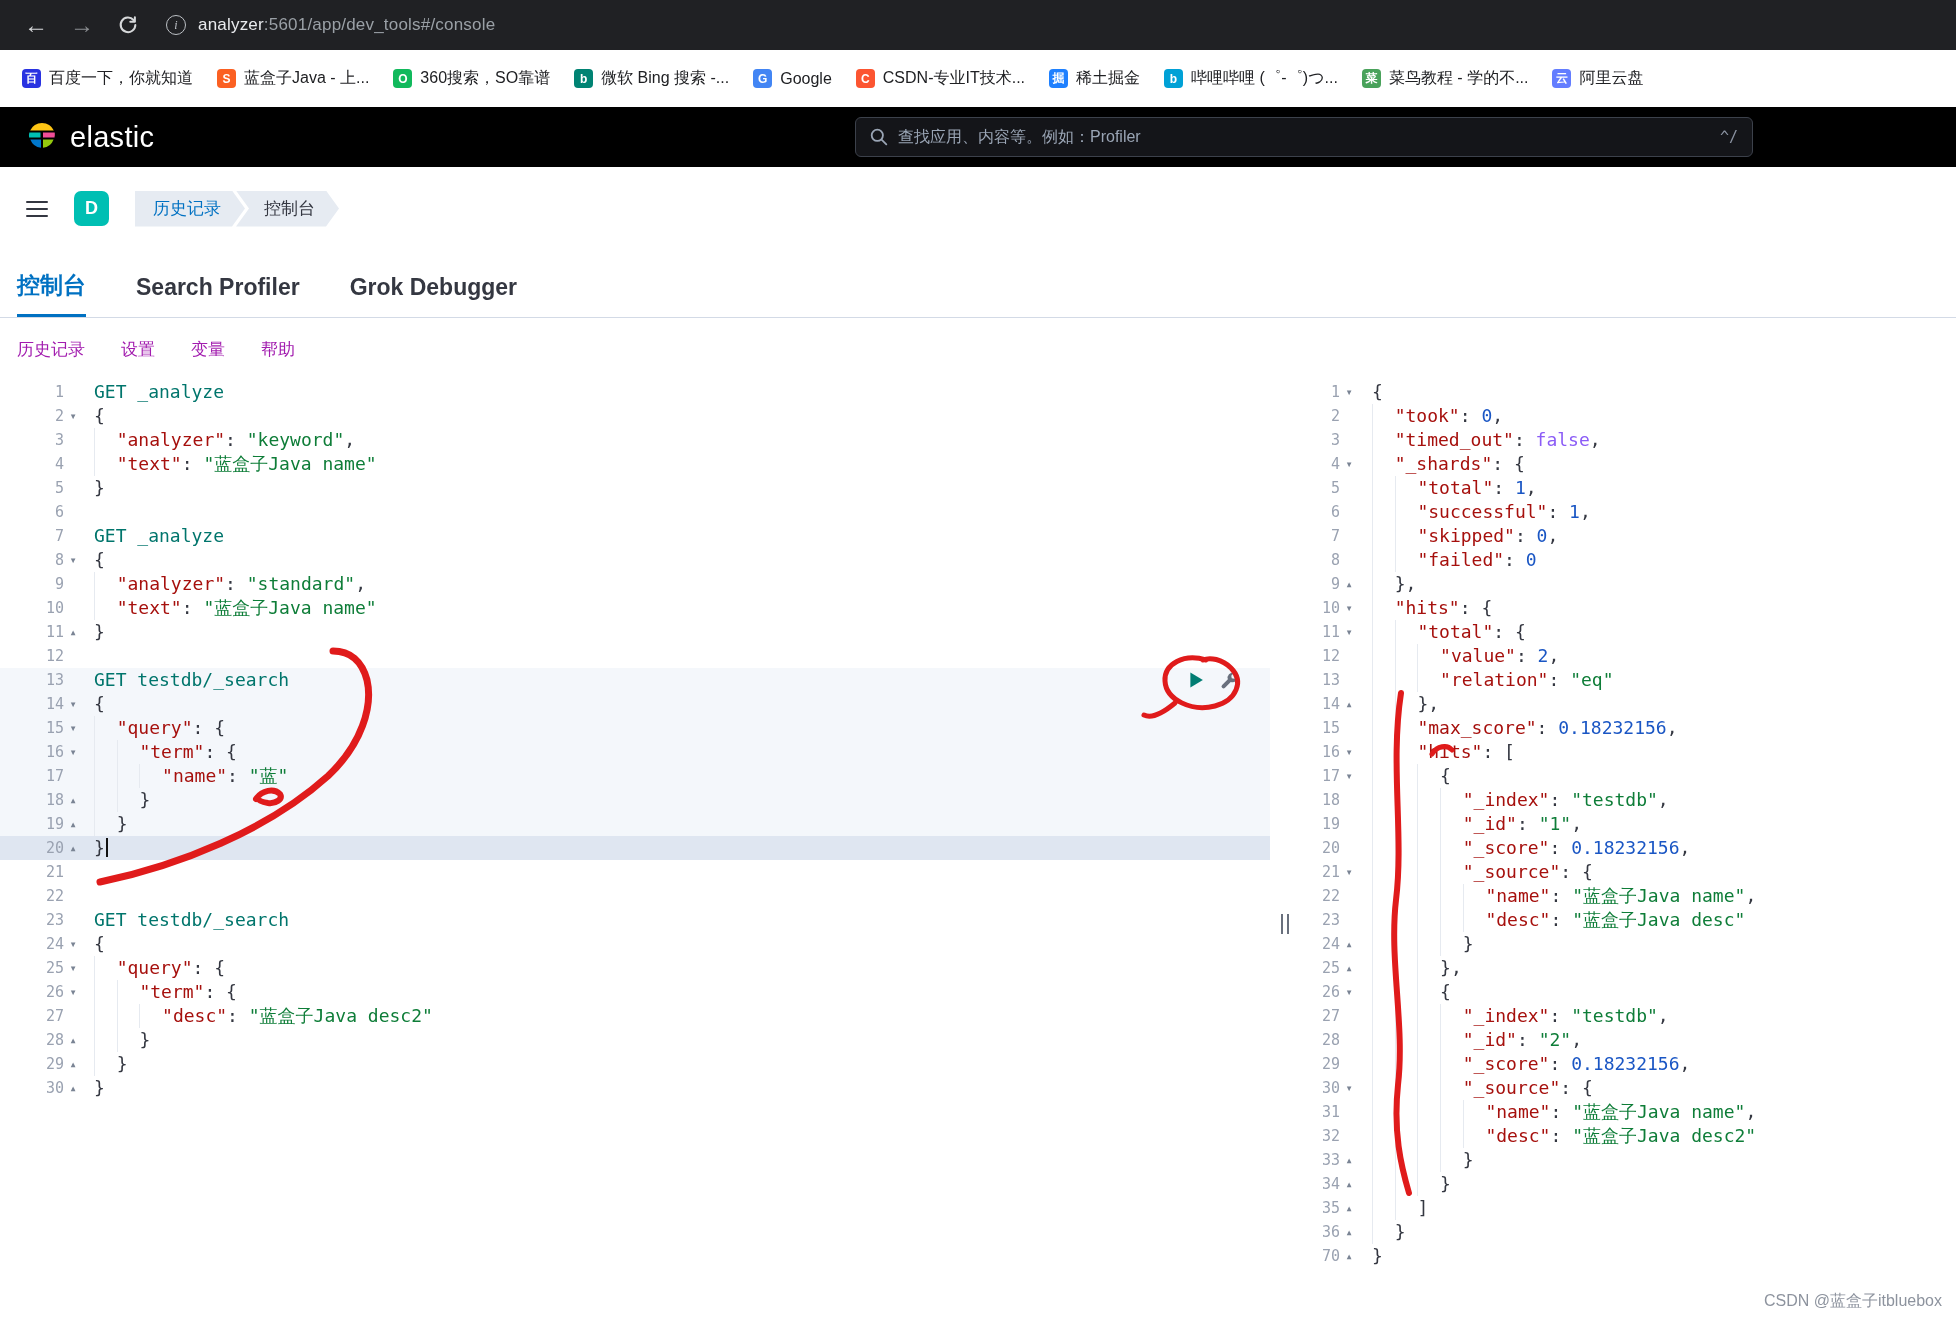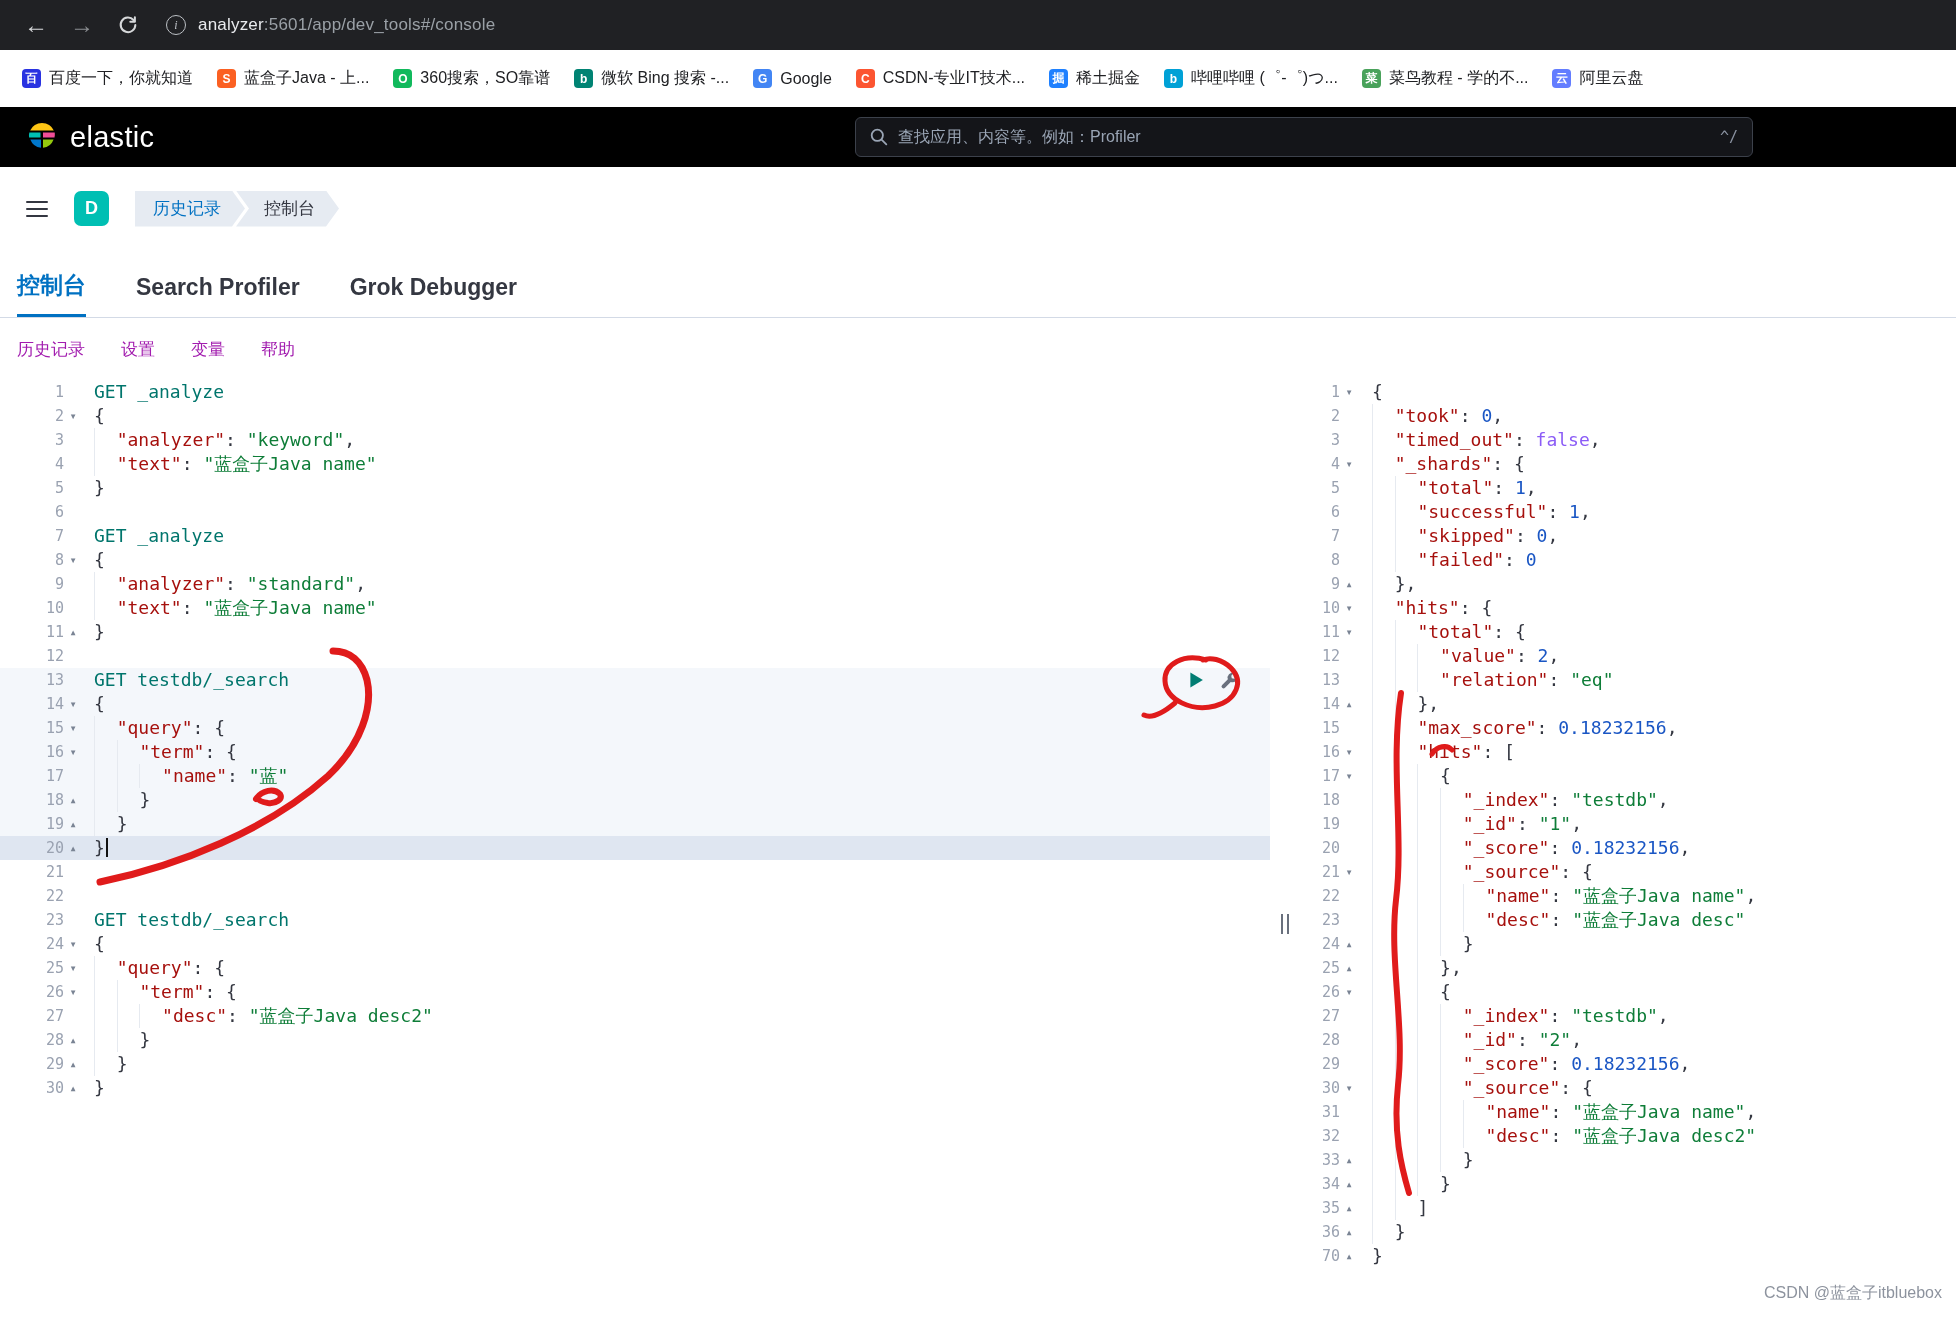--- a/index.html
+++ b/index.html
@@ -87,21 +87,21 @@
   .cursor{display:inline-block;width:2px;height:19px;background:#111;vertical-align:-3px;margin-left:1px}
 
   .c-req{color:#00756c}.c-key{color:#a6100d}.c-str{color:#0e7d38}
   .c-num{color:#1a56c4}.c-bool{color:#8b5cf6}.c-pun{color:#343741}
 
   .req-actions{position:absolute;top:290px;left:1186px;display:flex;gap:14px;z-index:6}
   .act-btn{width:20px;height:20px;display:flex;align-items:center;justify-content:center;cursor:pointer}
 
   .annotations{position:absolute;top:0;left:0;width:1956px;height:1320px;
     pointer-events:none;z-index:40}
-  .watermark{position:absolute;right:14px;bottom:16px;color:#8d939e;font-size:16px;z-index:30}
+  .watermark{position:absolute;right:14px;bottom:8px;color:#8d939e;font-size:16px;z-index:30}
 </style>
 </head>
 <body>
 
 <div class="browser-bar">
   <span class="nav-ic">←</span>
   <span class="nav-ic dim">→</span>
   <span class="nav-ic">
     <svg width="22" height="22" viewBox="0 0 24 24">
       <path d="M18 6.5A8 8 0 1 0 20 12" fill="none" stroke="#d6d8da" stroke-width="2.2" stroke-linecap="round"></path>

